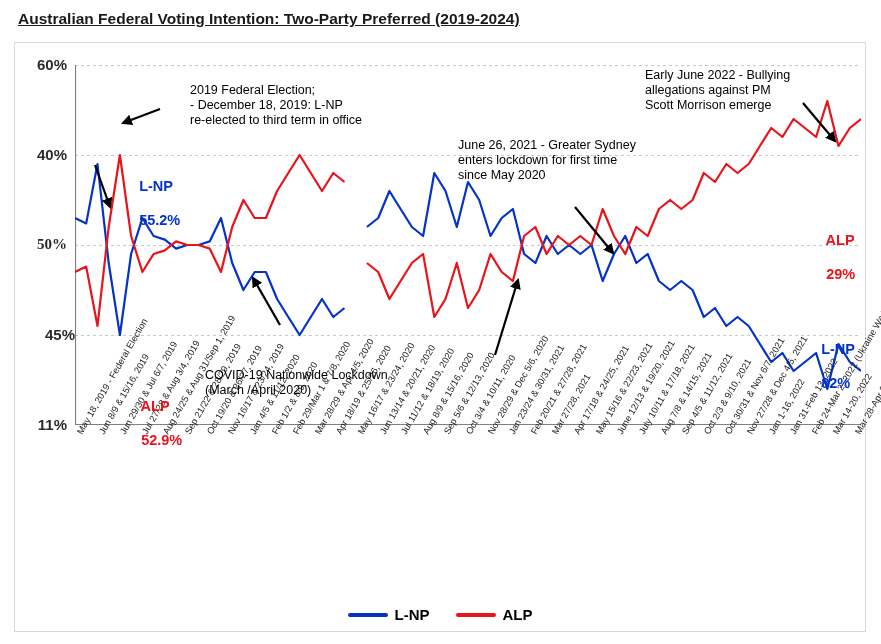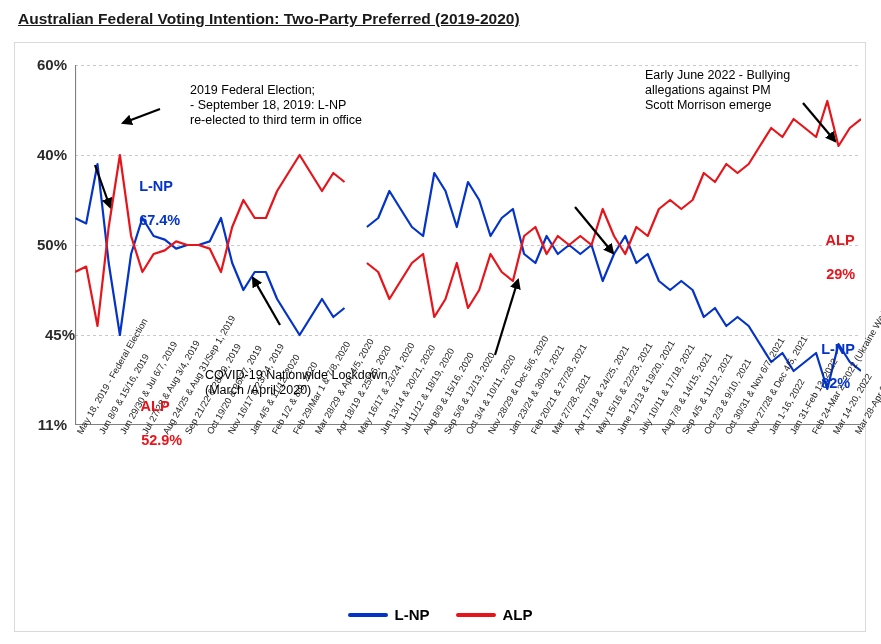--- a/index.html
+++ b/index.html
@@ -57,27 +57,27 @@
     position:absolute;left:0;right:0;bottom:8px;
     display:flex;justify-content:center;align-items:center;gap:26px;
   }
   .lg-item{display:flex;align-items:center;gap:7px;}
   .lg-line{width:40px;height:4px;border-radius:2px;}
   .lg-text{font-size:15px;font-weight:bold;}
 </style>
 </head>
 <body>
 
-<div id="title">Australian Federal Voting Intention: Two-Party Preferred (2019-2020)</div>
+<div id="title">Australian Federal Voting Intention: Two-Party Preferred (2019-2024)</div>
 
 <div id="chart-frame">
 
   <div class="ylab" style="left:0px;top:373px;">11%</div>
   <div class="ylab" style="left:8px;top:283px;">45%</div>
-  <div class="ylab" style="left:0px;top:193px;">50%</div>
+  <div class="ylab" style="left:0px;top:193px;font-family:Liberation Serif, serif;">50%</div>
   <div class="ylab" style="left:0px;top:103px;">40%</div>
   <div class="ylab" style="left:0px;top:13px;">60%</div>
 
   <div id="plot">
     <svg id="plot-svg" width="786" height="360" viewBox="0 0 786 360">
 
       <g stroke="#c9c9c9" stroke-width="1" stroke-dasharray="3,3">
         <line x1="0" y1="0.5" x2="786" y2="0.5"></line>
         <line x1="0" y1="90.5" x2="786" y2="90.5"></line>
         <line x1="0" y1="180.5" x2="786" y2="180.5"></line>
@@ -140,40 +140,43 @@
       <div class="xtick" style="left: 729.944px; top: 388px;">Nov 27/28 &amp; Dec 4/5, 2021</div>
       <div class="xtick" style="left: 751.556px; top: 388px;">Jan 1-16, 2022</div>
       <div class="xtick" style="left: 773.167px; top: 388px;">Jan 31-Feb 13, 2022</div>
       <div class="xtick" style="left: 794.778px; top: 388px;">Feb 24-Mar 2, 2022 (Ukraine War)</div>
       <div class="xtick" style="left: 816.389px; top: 388px;">Mar 14-20, 2022</div>
       <div class="xtick" style="left: 838px; top: 388px;">Mar 28-Apr 3, 2022</div>
     </div>
 
   <div class="ser-lab blue" style="left:108px;top:118px;">
     <span>L-NP</span><br>
-    <span>67.4%</span>
+    <span>55.2%</span>
   </div>
   <div class="ser-lab red" style="left:110px;top:338px;">
     <span>ALP</span><br>
     <span>52.9%</span>
   </div>
   <div class="ser-lab red" style="left:795px;top:172px;">
     <span>ALP</span><br>
     <span>29%</span>
   </div>
   <div class="ser-lab blue" style="left:790px;top:281px;">
     <span>L-NP</span><br>
     <span>82%</span>
   </div>
 
   <div class="ann" style="left:175px;top:40px;">2019 Federal Election;
-- September 18, 2019: L-NP
+- December 18, 2019: L-NP
 re-elected to third term in office</div>
   <div class="ann" style="left:190px;top:325px;">COVID-19 Nationwide Lockdown
 (March /April 2020)</div>
+  <div class="ann" style="left:443px;top:95px;">June 26, 2021 - Greater Sydney
+enters lockdown for first time
+since May 2020</div>
   <div class="ann" style="left:630px;top:25px;">Early June 2022 - Bullying
 allegations against PM
 Scott Morrison emerge</div>
 
   <div id="legend">
     <div class="lg-item">
       <span class="lg-line" style="background:#0433c8;"></span>
       <span class="lg-text">L-NP</span>
     </div>
     <div class="lg-item">

